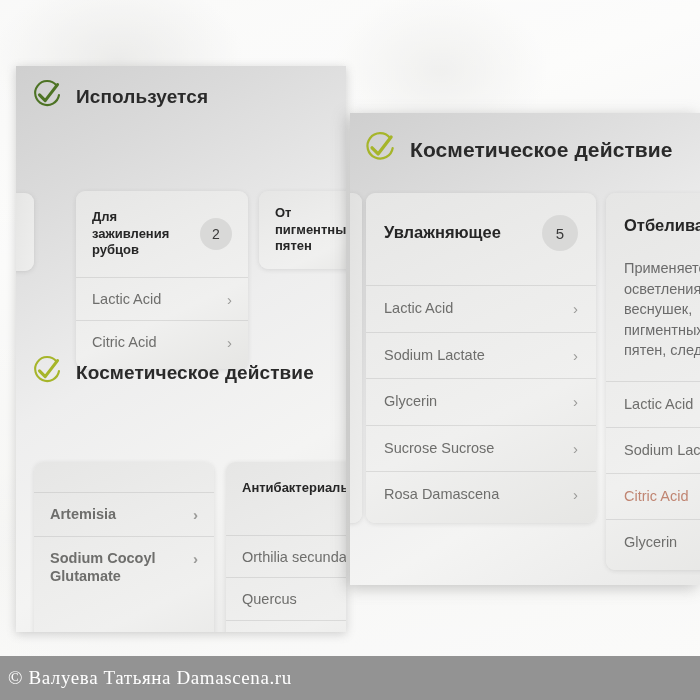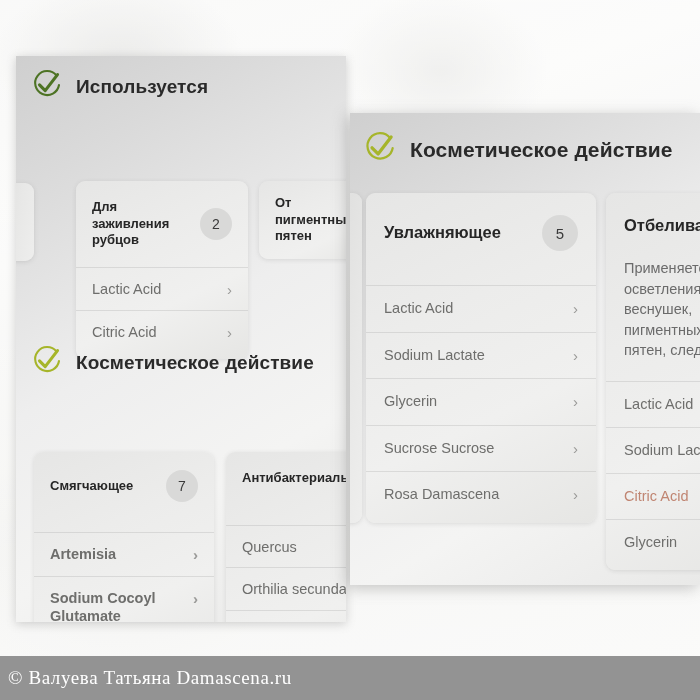--- a/index.html
+++ b/index.html
@@ -29,21 +29,21 @@
 
   
   .panel {
     position:absolute;
     overflow:hidden;
     background: linear-gradient(150deg, #cfcfcf 0%, #dadada 18%, #eeeeee 48%, #f4f4f3 72%, #e9e9e8 100%);
   }
   .panel-inner { position:absolute; inset:0; overflow:hidden; }
 
   
-  #panel-back  { left:16px;  top:56px;  width:330px; height:566px;
+  #panel-back  { left:16px;  top:66px;  width:330px; height:566px;
                  box-shadow: 0 2px 9px rgba(110,110,110,.30); }
   
   #panel-front { left:350px; top:113px; width:350px; height:472px;
                  box-shadow: -3px 3px 14px rgba(95,95,95,.34); }
 
   
   .sec-head { display:flex; align-items:center; gap:12px; }
   .check-icon { flex:0 0 auto; display:block; }
   .sec-title {
     font-size:19px; font-weight:700; color:#2a2a2a; letter-spacing:.1px;
@@ -160,48 +160,44 @@
       <span class="check-icon">
         <svg width="34" height="34" viewBox="0 0 34 34">
           <path d="M26.5 7.5 A12 12 0 1 0 29 17" fill="none" stroke="#a6b52a" stroke-width="2.1" stroke-linecap="round"></path>
           <path d="M9.5 16.8 L15.2 22.6 L27.5 6.6" fill="none" stroke="#a6b52a" stroke-width="3.1" stroke-linecap="round" stroke-linejoin="round"></path>
         </svg>
       </span>
       <span class="sec-title">Косметическое действие</span>
     </div>
 
     <div class="card" style="left:18px;top:396px;width:180px;height:224px;">
-      <div class="card-head">
-        <div class="card-title nw">Смягчающее</div>
-        <div class="badge">7</div>
-      </div>
       <div class="card-list" style="margin-top:22px;font-weight:bold;">
         <div class="ing">
           <span>Artemisia</span>
           <span class="chev">›</span>
         </div>
         <div class="ing">
           <span style="white-space:pre-line;">Sodium Cocoyl
 Glutamate</span>
           <span class="chev">›</span>
         </div>
 
       </div>
     </div>
 
     <div class="card" style="left:210px;top:396px;width:160px;height:240px;">
       <div class="card-head">
         <div class="card-title nw">Антибактериальное</div>
       </div>
       <div class="card-list" style="margin-top:30px;">
         <div class="ing">
+          <span style="white-space:nowrap;">Orthilia secunda</span>
+        </div>
+        <div class="ing">
           <span style="white-space:nowrap;">Quercus</span>
-        </div>
-        <div class="ing">
-          <span style="white-space:nowrap;">Orthilia secunda</span>
         </div>
         <div class="ing">
           
         </div>
 
       </div>
     </div>
 
   </div>
 </div>

